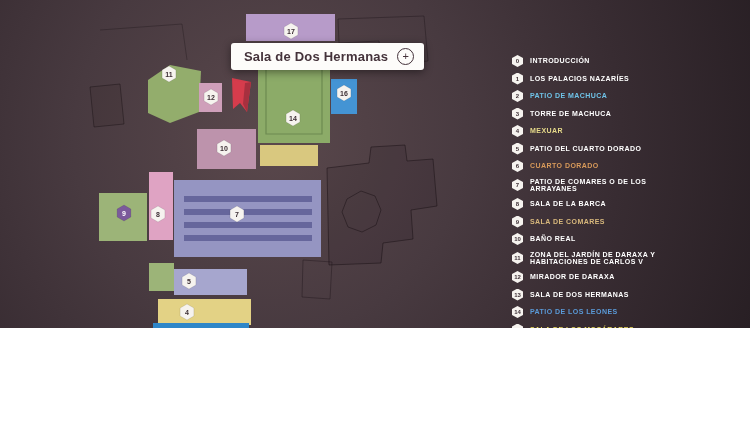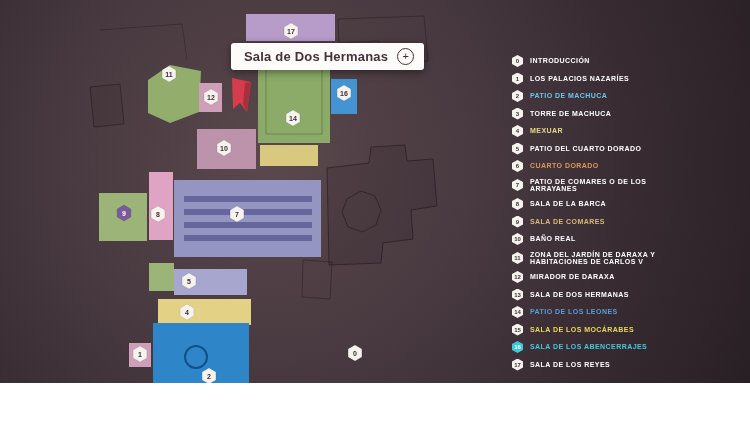--- a/index.html
+++ b/index.html
@@ -1,17 +1,17 @@
 <!DOCTYPE html>
 <html><head>
 <meta charset="utf-8">
 <style>
   html,body{margin:0;padding:0;}
   .app{
-    position:relative;width:750px;height:383px;overflow:hidden;
+    position:relative;width:750px;height:328px;overflow:hidden;
     background:radial-gradient(circle at 36% 42%, #5a484c 0%, #483a40 38%, #382c32 68%, #281f24 100%);
     font-family:"Liberation Sans", sans-serif;
   }
   svg.map{position:absolute;left:0;top:0;}
   
   .tooltip{
     position:absolute;left:231px;top:43px;height:27px;
     display:flex;align-items:center;gap:9px;padding:0 10px 0 13px;
     background:#fdfcfa;border-radius:3px;color:#44323a;
     font-size:13px;font-weight:600;letter-spacing:.2px;white-space:nowrap;

